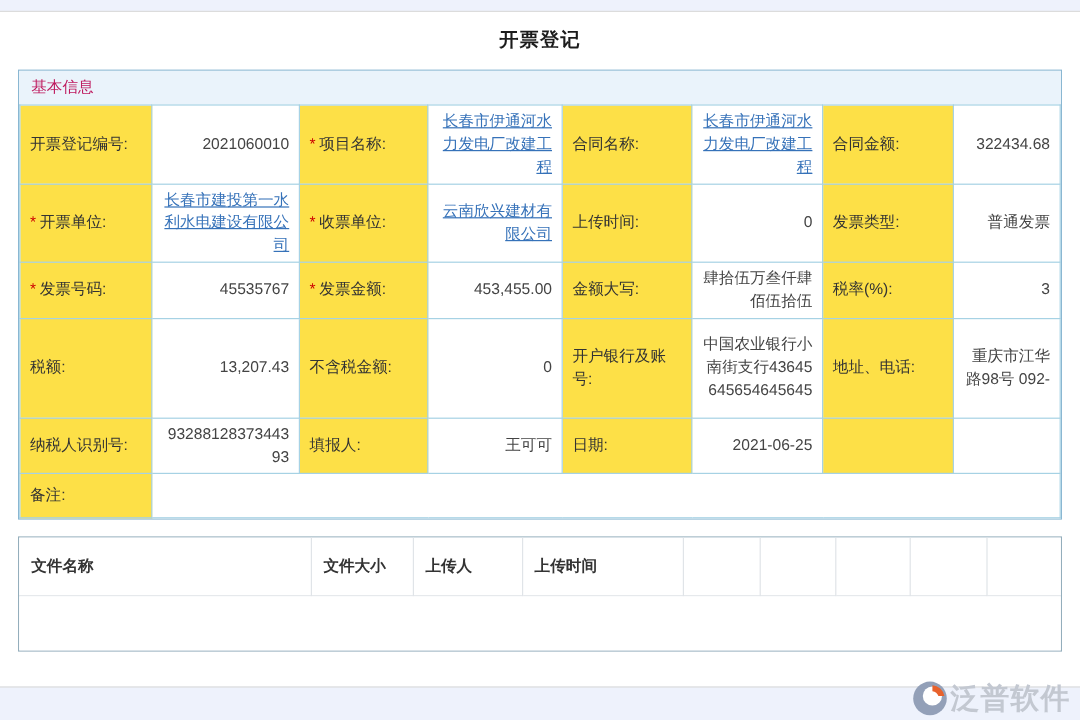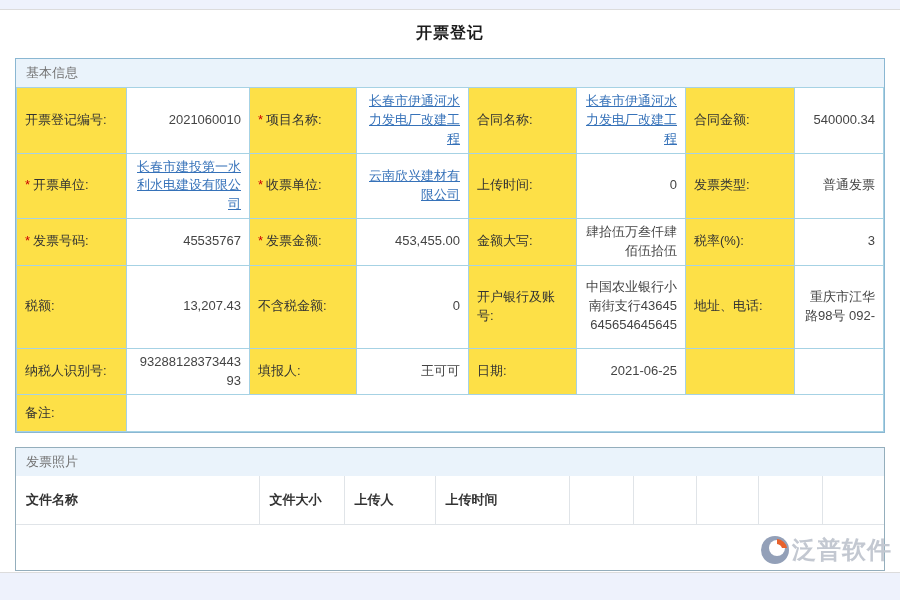--- a/index.html
+++ b/index.html
@@ -28,21 +28,21 @@
     margin: 0 15px;
     border: 1px solid #8ab7d2;
     background: #fff;
   }
   .box1 { margin-top: 14px; }
   .box2 { margin-top: 14px; border-color: #94aebc; }
   .section-header {
     background: #eaf3fb;
     padding: 5px 10px;
     font-size: 13px;
-    color: #737373;
+    color: #be185d;
   }
   table.info {
     width: 100%;
     border-collapse: collapse;
     table-layout: fixed;
     font-size: 13px;
   }
   table.info td {
     border: 1px solid #a6d2e4;
     padding: 4px 8px;
@@ -89,21 +89,21 @@
   .footer-bar {
     position: absolute;
     left: 0; bottom: 0;
     width: 900px; height: 28px;
     background: #eef2fc;
     border-top: 1px solid #dcdcdc;
   }
   .watermark {
     position: absolute;
     right: 8px;
-    top: 534px;
+    top: 566px;
     width: 160px;
     text-align: center;
     z-index: 5;
   }
   .watermark .row1 {
     display: flex;
     align-items: center;
     justify-content: flex-end;
     gap: 2px;
   }
@@ -145,21 +145,21 @@
     </colgroup>
     <tbody>
         <tr class="r1">
       <td class="lbl"><span>开票登记编号:</span></td>
       <td class="val"><span>2021060010</span></td>
       <td class="lbl"><span class="req">*</span><span>项目名称:</span></td>
       <td class="val"><a class="cell-link">长春市伊通河水力发电厂改建工程</a></td>
       <td class="lbl"><span>合同名称:</span></td>
       <td class="val"><a class="cell-link">长春市伊通河水力发电厂改建工程</a></td>
       <td class="lbl"><span>合同金额:</span></td>
-      <td class="val"><span>540000.34</span></td>
+      <td class="val"><span>322434.68</span></td>
     </tr>
     <tr class="r2">
       <td class="lbl"><span class="req">*</span><span>开票单位:</span></td>
       <td class="val"><a class="cell-link">长春市建投第一水利水电建设有限公司</a></td>
       <td class="lbl"><span class="req">*</span><span>收票单位:</span></td>
       <td class="val"><a class="cell-link">云南欣兴建材有限公司</a></td>
       <td class="lbl"><span>上传时间:</span></td>
       <td class="val"><span>0</span></td>
       <td class="lbl"><span>发票类型:</span></td>
       <td class="val"><span>普通发票</span></td>
@@ -196,21 +196,20 @@
     </tr>
     <tr class="r6">
       <td class="lbl"><span>备注:</span></td>
       <td class="val" colspan="7"><span></span></td>
     </tr>
   </tbody>
     </table>
 </div>
 
 <div class="box box2">
-  <div class="section-header">发票照片</div>
   <table class="files">
     <colgroup>
       <col style="width:243px">
         <col style="width:85px">
         <col style="width:91px">
         <col style="width:134px">
       <col style="width:64px">
         <col style="width:63px">
         <col style="width:62px">
         <col style="width:64px">

